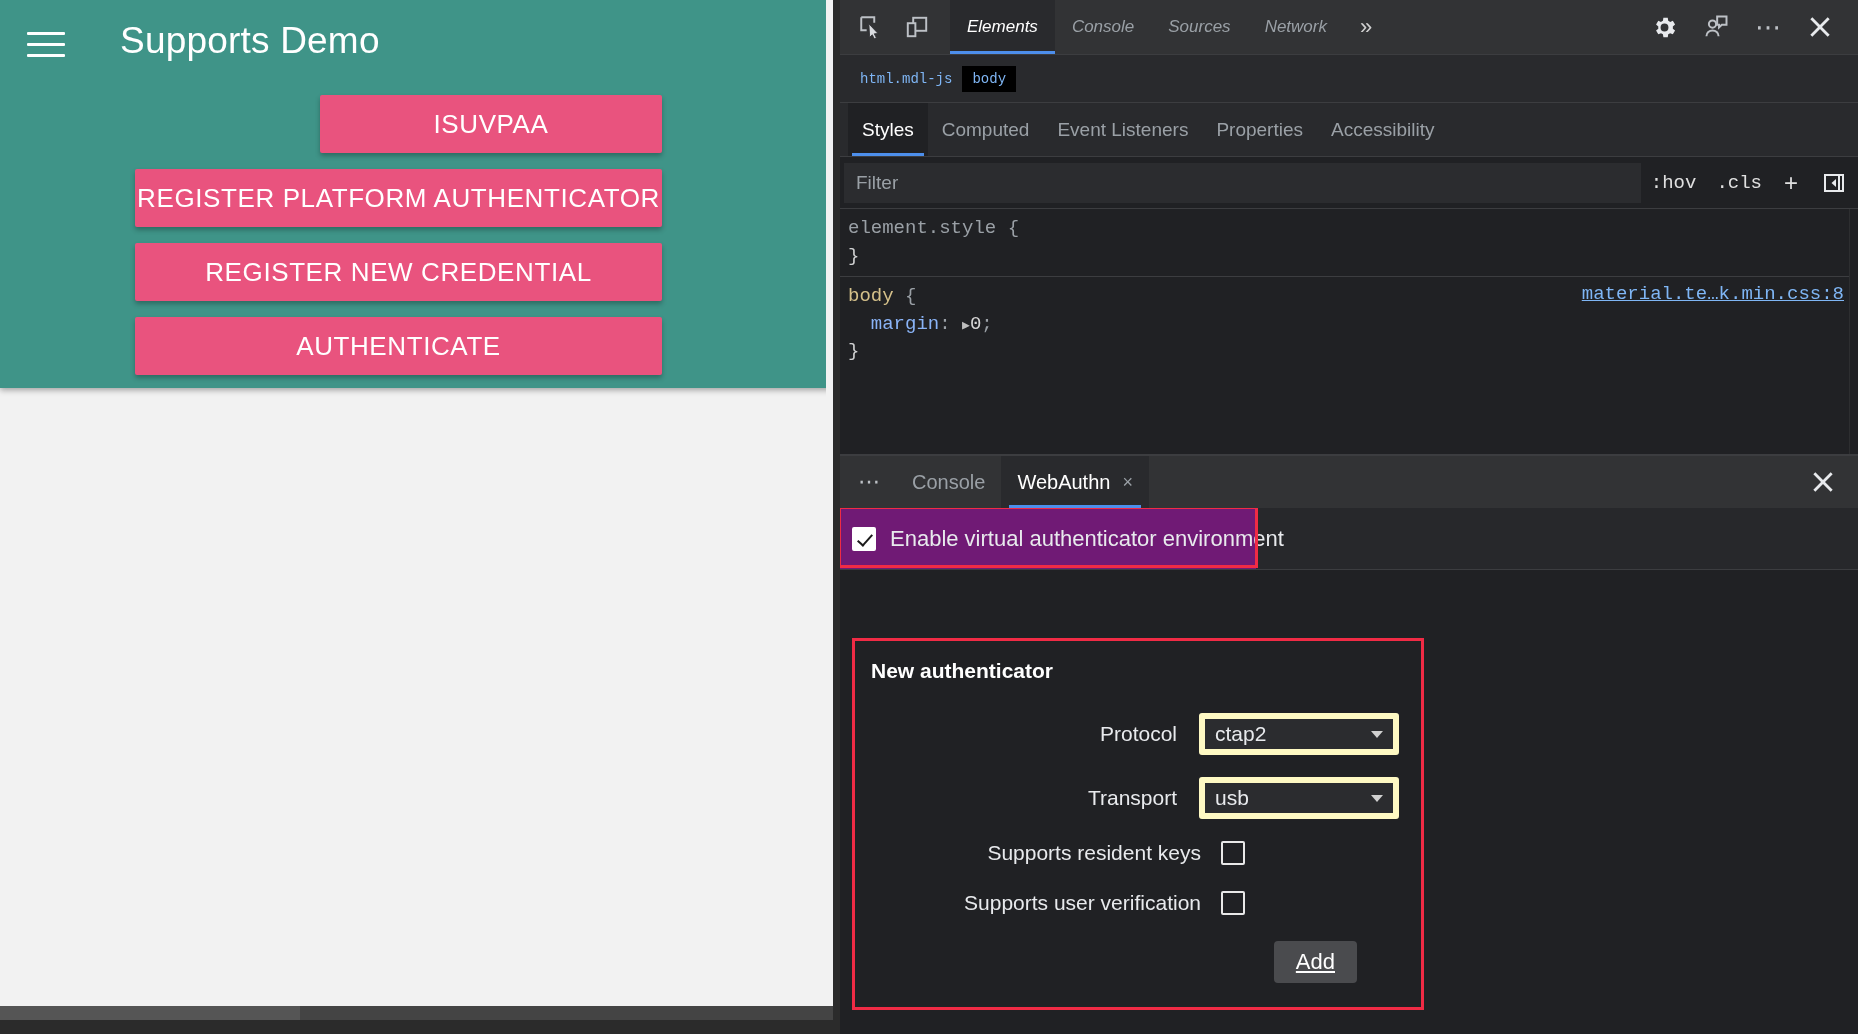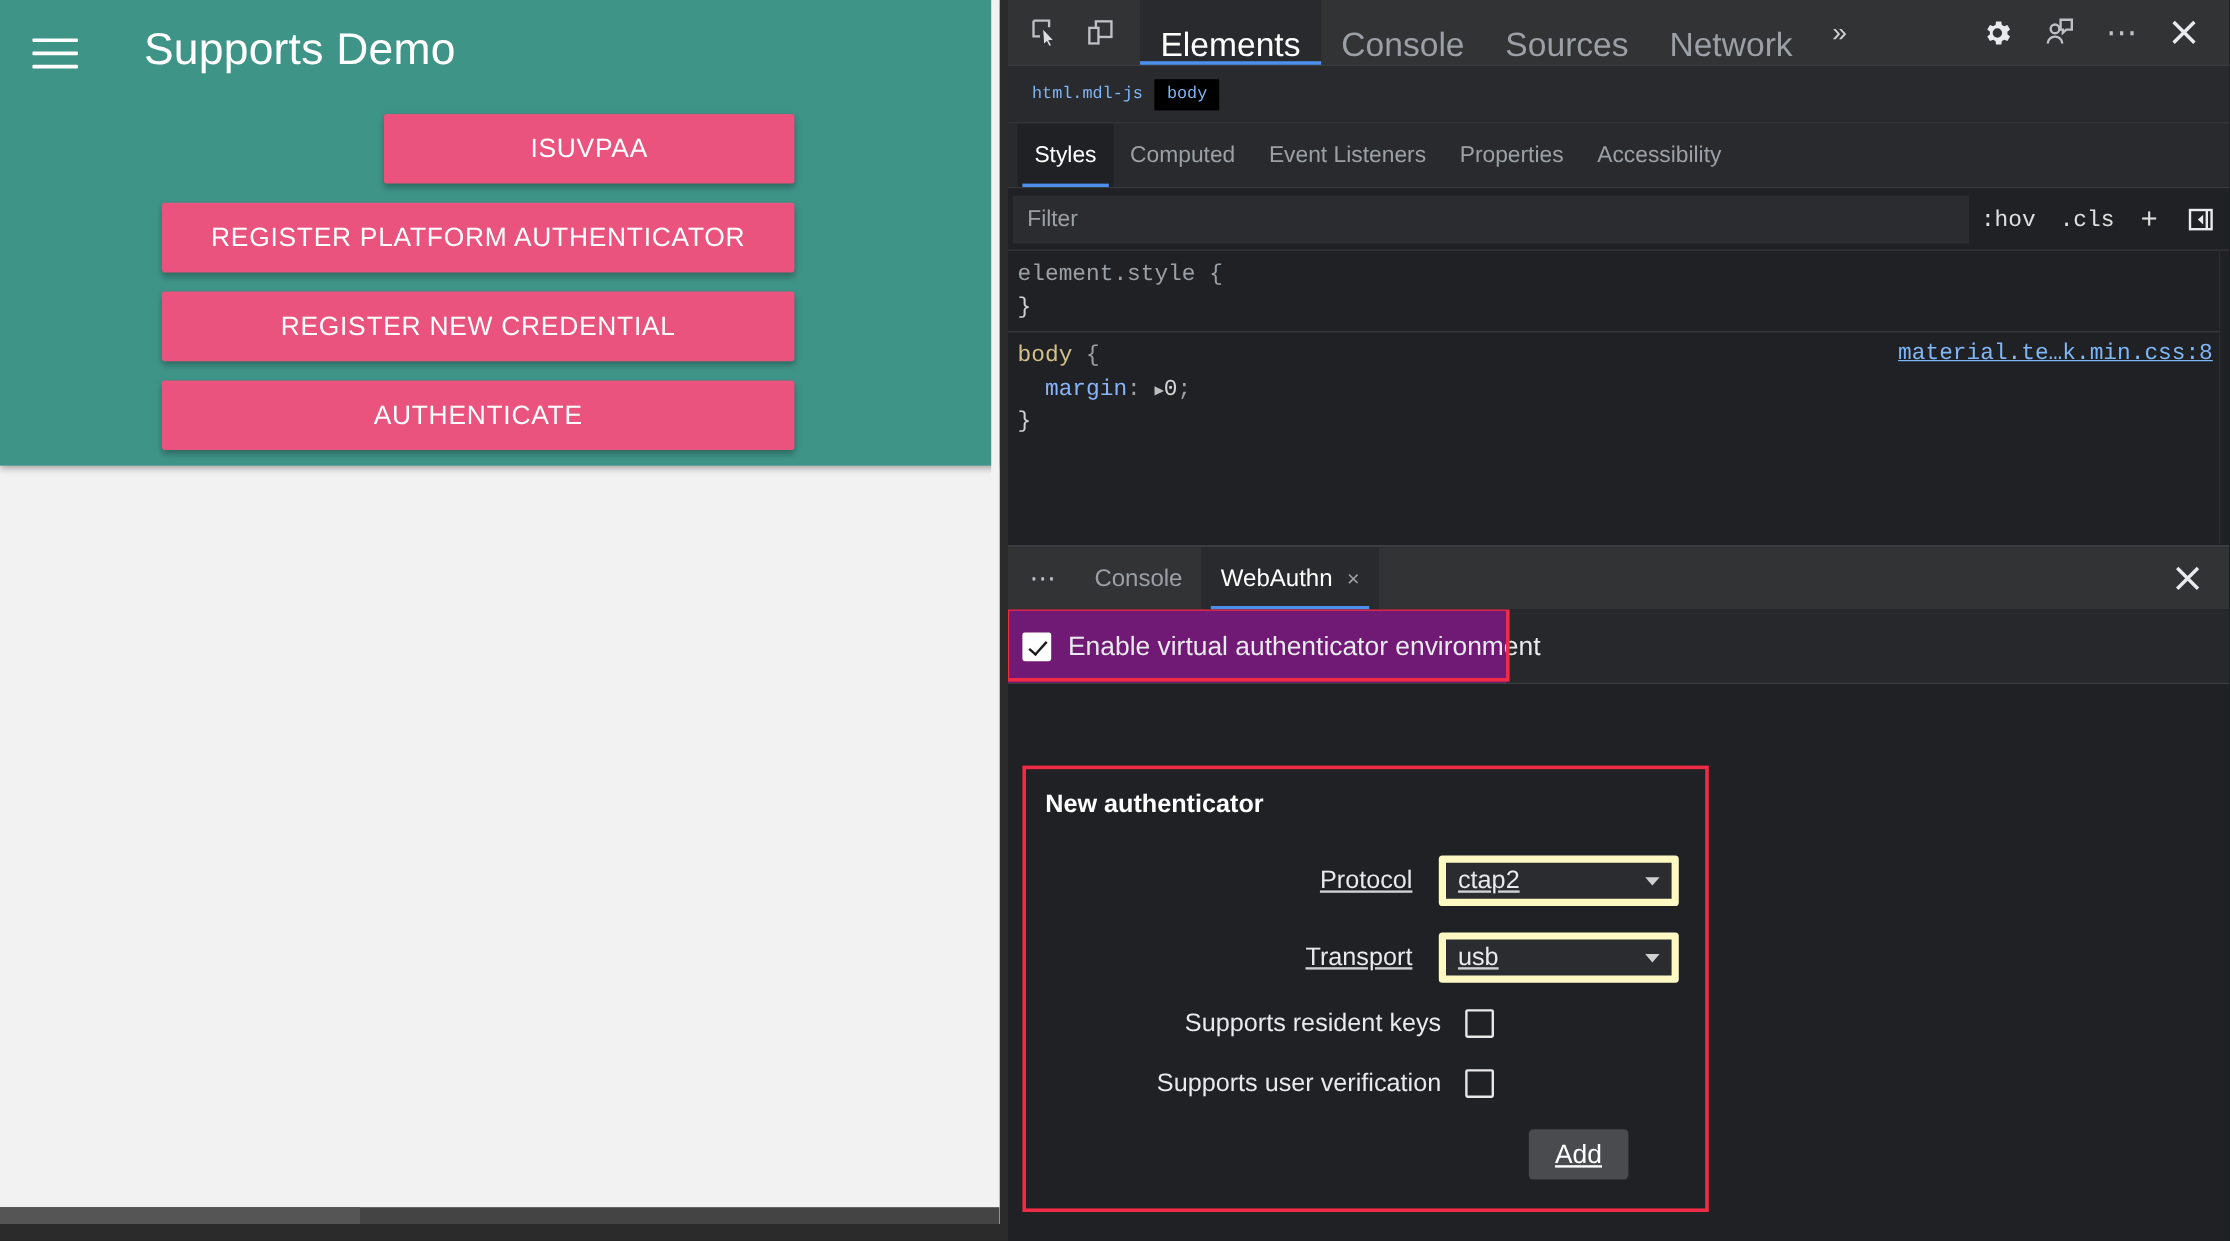--- a/index.html
+++ b/index.html
@@ -70,21 +70,21 @@
     position: absolute;
     left: 0; top: 95px;
     width: 833px;
   }
   .mdl-btn {
     display: block;
     background: #e9537e;
     color: #ffffff;
     border: none;
     font-family: "Liberation Sans", sans-serif;
-    font-size: 22px;
+    font-size: 26px;
     letter-spacing: 0.6px;
     text-align: center;
     padding: 0;
     height: 58px;
     line-height: 58px;
     border-radius: 2px;
     box-shadow: 0 3px 5px rgba(0,0,0,0.28);
     cursor: pointer;
     margin-bottom: 16px;
     white-space: nowrap;
@@ -140,26 +140,27 @@
     display: flex;
     align-items: center;
     justify-content: center;
     cursor: pointer;
   }
   .dt-tool-icon:first-child { margin-left: 8px; }
   .dt-tabs { display: flex; align-items: stretch; margin-left: 10px; }
   .dt-tab {
     position: relative;
     display: flex;
-    align-items: flex-end;
+    align-items: center;
     padding: 0 17px;
-    font-size: 28px;
+    font-size: 17px;
     color: #9aa0a6;
     cursor: pointer;
     white-space: nowrap;
+    font-style: italic;
   }
   .dt-tab.active {
     color: #ffffff;
     background: #292a2d;
   }
   .dt-tab.active::after {
     content: "";
     position: absolute;
     left: 0; right: 0; bottom: 0;
     height: 3px;
@@ -434,21 +435,20 @@
     color: #ffffff;
     font-size: 21px;
     font-weight: bold;
     margin-bottom: 30px;
   }
   .na-row {
     display: flex;
     align-items: center;
     justify-content: flex-end;
     margin-bottom: 22px;
-    text-decoration: underline;
   }
   .na-label {
     color: #e8eaed;
     font-size: 21px;
     margin-right: 22px;
     white-space: nowrap;
   }
   .na-select {
     width: 200px;
     height: 42px;

